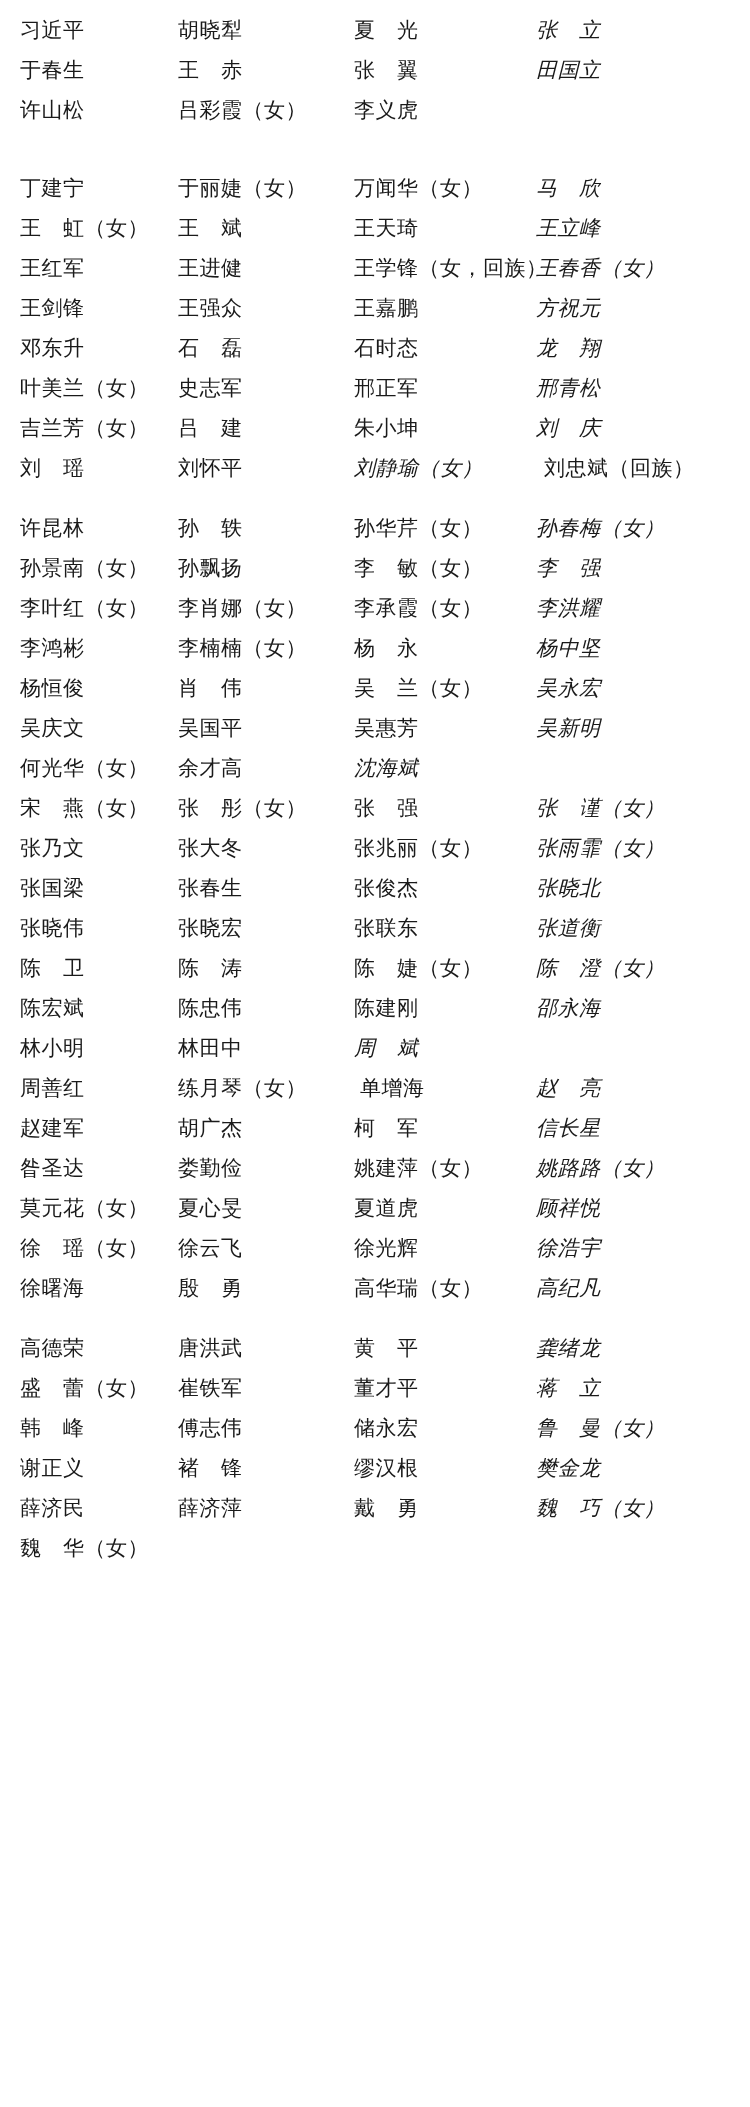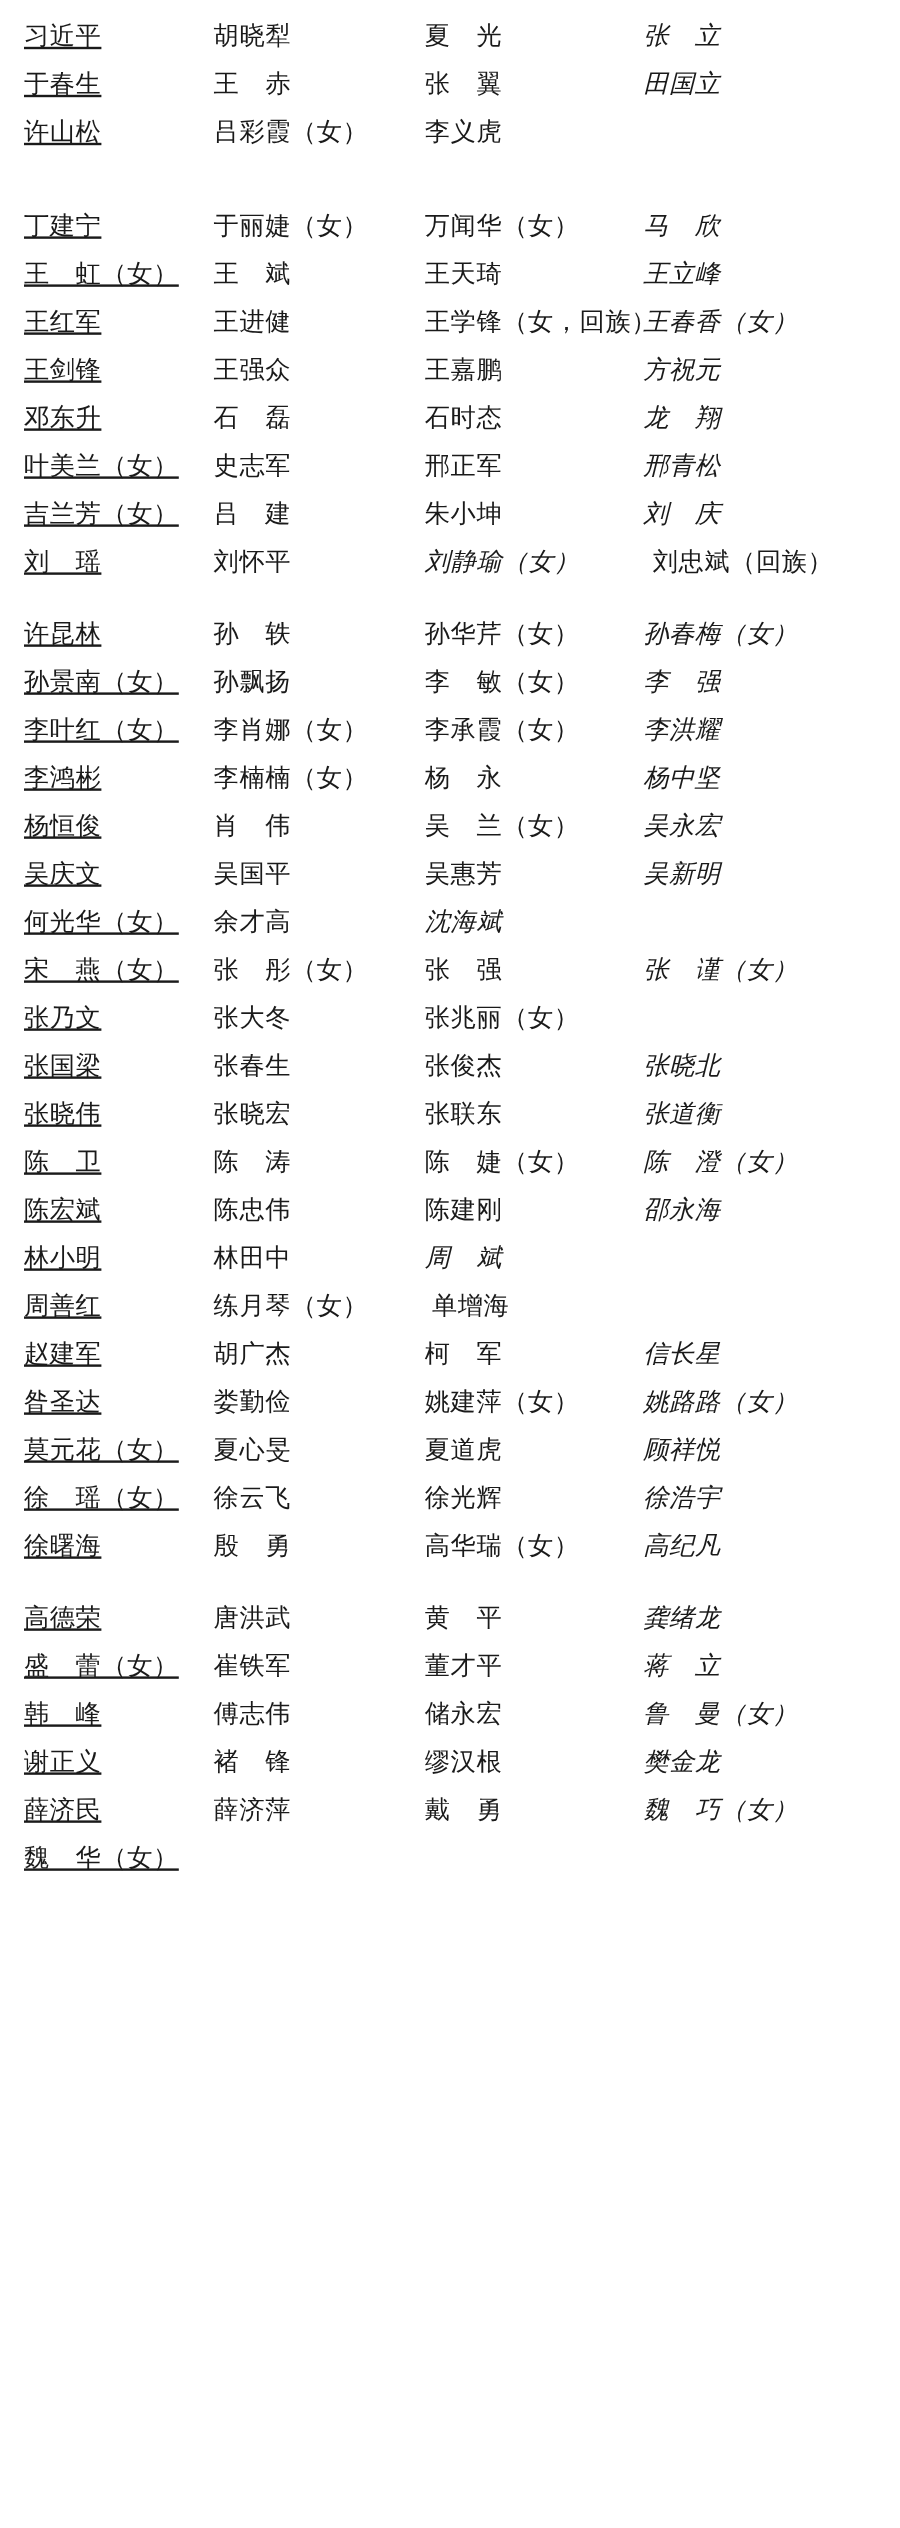--- a/index.html
+++ b/index.html
@@ -34,21 +34,21 @@
     height: 40px;
   }
   .cell {
     box-sizing: border-box;
     font-size: 21px;
     line-height: 40px;
     white-space: nowrap;
     letter-spacing: 0.5px;
   }
   
-  .c0 { width: 158px; padding-left: 6px; text-decoration: underline; }
+  .c0 { width: 158px; padding-left: 6px; }
   .c1 { width: 176px; padding-left: 6px; font-family: Liberation Serif, serif; }
   .c2 { width: 182px; padding-left: 6px; }
   .c3 { width: 190px; padding-left: 6px; font-style: italic; }
 </style>
 </head>
 <body>
 
 <div class="page">
   <div id="content">
       <div class="group">
@@ -168,20 +168,21 @@
         <div class="row">
           <div class="cell c0">宋　燕（女）</div>
           <div class="cell c1">张　彤（女）</div>
           <div class="cell c2">张　强</div>
           <div class="cell c3">张　谨（女）</div>
         </div>
         <div class="row">
           <div class="cell c0">张乃文</div>
           <div class="cell c1">张大冬</div>
           <div class="cell c2">张兆丽（女）</div>
+          <div class="cell c3">张雨霏（女）</div>
         </div>
         <div class="row">
           <div class="cell c0">张国梁</div>
           <div class="cell c1">张春生</div>
           <div class="cell c2">张俊杰</div>
           <div class="cell c3">张晓北</div>
         </div>
         <div class="row">
           <div class="cell c0">张晓伟</div>
           <div class="cell c1">张晓宏</div>
@@ -202,20 +203,21 @@
         </div>
         <div class="row">
           <div class="cell c0">林小明</div>
           <div class="cell c1">林田中</div>
           <div class="cell c3">周　斌</div>
         </div>
         <div class="row">
           <div class="cell c0">周善红</div>
           <div class="cell c2">练月琴（女）</div>
           <div class="cell c1">单增海</div>
+          <div class="cell c3">赵　亮</div>
         </div>
         <div class="row">
           <div class="cell c0">赵建军</div>
           <div class="cell c1">胡广杰</div>
           <div class="cell c2">柯　军</div>
           <div class="cell c3">信长星</div>
         </div>
         <div class="row">
           <div class="cell c0">昝圣达</div>
           <div class="cell c1">娄勤俭</div>

